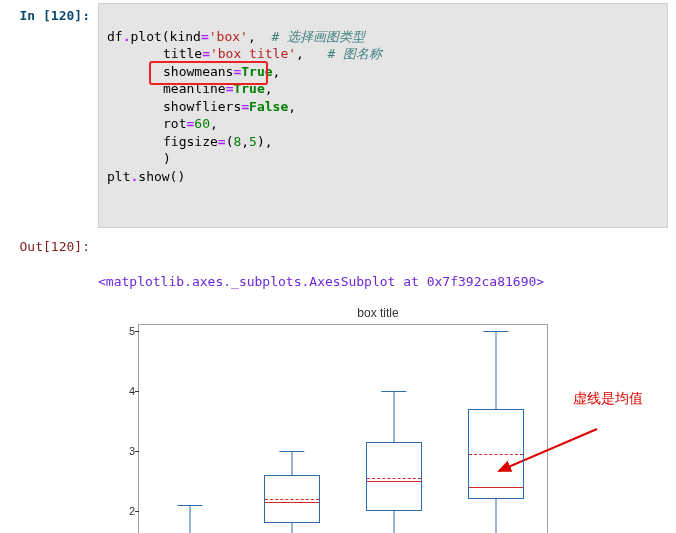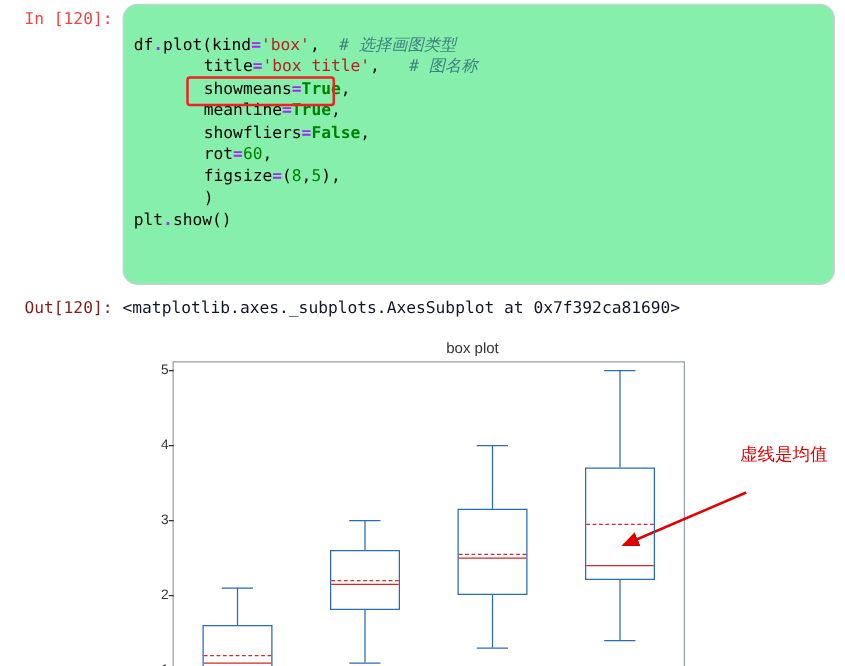--- a/index.html
+++ b/index.html
@@ -17,41 +17,42 @@
   }
   .prompt {
     width: 90px;
     flex: 0 0 90px;
     text-align: right;
     font-family: Menlo, Consolas, "DejaVu Sans Mono", monospace;
     font-size: 13px;
     padding: 5px 8px 0 0;
     box-sizing: border-box;
   }
-  .in-prompt  { color: #ef4444; font-weight: normal; }
+  .in-prompt  { color: #0c4a6e; font-weight: bold; }
   .out-prompt { color: #7f1d1d; }
   .code-area {
     flex: 1;
-    background: #86efac;
+    background: #e5e5e5;
     border: 1px solid #cfcfcf;
-    border-radius: 12px;
+    border-radius: 0;
     padding: 6px 8px;
     font-family: Menlo, Consolas, "DejaVu Sans Mono", monospace;
     font-size: 13px;
     line-height: 1.35;
     white-space: pre;
     overflow: hidden;
     position: relative;
   }
   .output-area {
     flex: 1;
     font-family: Menlo, Consolas, "DejaVu Sans Mono", monospace;
     font-size: 13px;
     padding: 5px 0 0 0;
-    color: #0f172a;
+    color: #6d28d9;
+    margin-top: 35px;
   }
   .tok-nam { color: #000; }
   .tok-op  { color: #AA22FF; font-weight: bold; }
   .tok-str { color: #BA2121; }
   .tok-kw  { color: #008000; font-weight: bold; }
   .tok-num { color: #008000; }
   .tok-com { color: #408080; font-style: italic; }
   .ind1 { padding-left: 56px; display: inline-block; }
 
   .highlight-box {
@@ -110,21 +111,21 @@
 
   .annot {
     position: absolute;
     right: -115px;
     top: 65px;
     width: 108px;
     font-family: SimSun, "Songti SC", "Microsoft YaHei", sans-serif;
     color: #d00;
     font-size: 14px;
     line-height: 1.25;
-    text-align: right;
+    text-align: center;
   }
   .arrow-svg {
     position: absolute;
     right: -60px;
     top: 98px;
     pointer-events: none;
   }
 </style>
 </head>
 <body>
@@ -144,21 +145,21 @@
     <div class="highlight-box" id="hlbox" style="left: 50px; top: 56.8px; width: 115px; height: 20px;"></div>
   </div>
 </div>
 
 <div class="cell">
   <div class="prompt out-prompt">Out[120]:</div>
   <div class="output-area">&lt;matplotlib.axes._subplots.AxesSubplot at 0x7f392ca81690&gt;</div>
 </div>
 
 <div class="plot-wrap">
-  <div class="plot-title">box plot</div>
+  <div class="plot-title">box title</div>
   <div class="plot-frame" id="plot-frame">
     <div class="annot">
       <div>虚线是均值</div>
     </div>
     <svg class="arrow-svg" width="120" height="60">
       <defs>
         <marker id="ah" markerWidth="10" markerHeight="10" refX="6" refY="3" orient="auto">
           <path d="M0,0 L7,3 L0,6 Z" fill="#d00"></path>
         </marker>
       </defs>

